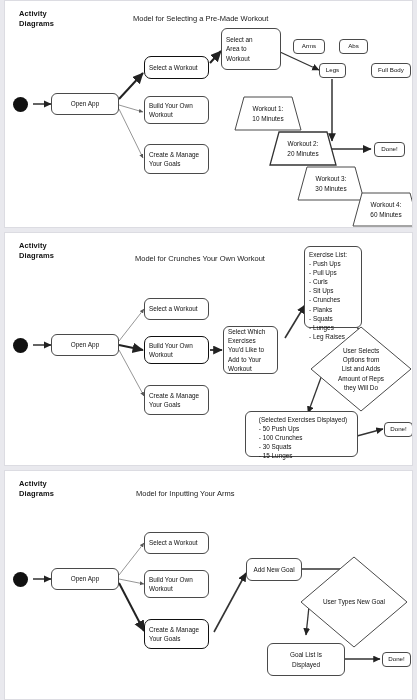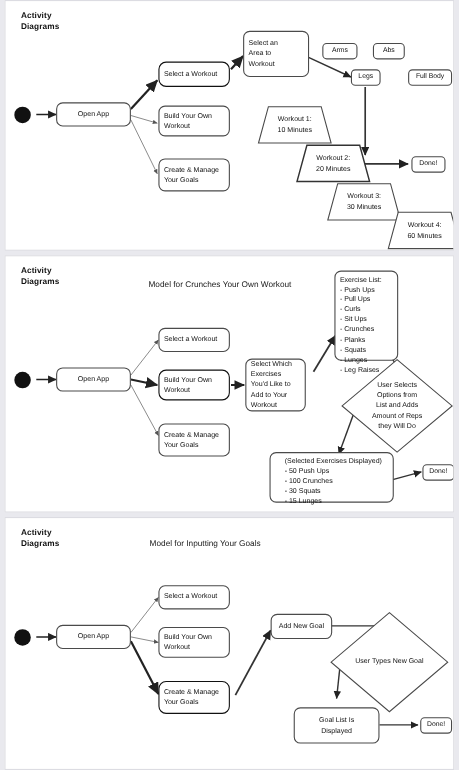--- a/index.html
+++ b/index.html
@@ -103,20 +103,21 @@
   }
 </style>
 </head>
 <body>
 
 <div id="app">
 
   <div class="panel" id="panel-0">
     <div class="panel-label">Activity
 Diagrams</div>
+    <div class="panel-title" style="left:128px; top:13px;">Model for Selecting a Pre-Made Workout</div>
 
     <svg class="edges">
       <defs>
         <marker id="ah" markerWidth="7" markerHeight="7" refX="5.2" refY="2.6" orient="auto">
           <path d="M0,0 L5.6,2.6 L0,5.2 z" fill="#222"></path>
         </marker>
         <marker id="ah-thin" markerWidth="6" markerHeight="6" refX="4.6" refY="2.2" orient="auto">
           <path d="M0,0 L4.8,2.2 L0,4.4 z" fill="#555"></path>
         </marker>
       </defs>
@@ -251,21 +252,21 @@
  - 100 Crunches
  - 30 Squats
  - 15 Lunges</div>
 
     <div class="node tiny" style="left:379px; top:189px; width:29px; height:15px;">Done!</div>
   </div>
 
   <div class="panel" id="panel-2">
     <div class="panel-label">Activity
 Diagrams</div>
-    <div class="panel-title" style="left:131px; top:18px;">Model for Inputting Your Goals</div>
+    <div class="panel-title" style="left:131px; top:18px;">Model for Inputting Your Arms</div>
 
     <svg class="edges">
       <line x1="28" y1="108" x2="46" y2="108" stroke="#222" stroke-width="1.4" marker-end="url(#ah)"></line>
       <line x1="114" y1="104" x2="139" y2="72" stroke="#8a8a8a" stroke-width="0.9" marker-end="url(#ah-thin)"></line>
       <line x1="114" y1="108" x2="139" y2="113" stroke="#8a8a8a" stroke-width="0.9" marker-end="url(#ah-thin)"></line>
       <line x1="114" y1="112" x2="139" y2="160" stroke="#222" stroke-width="2" marker-end="url(#ah)"></line>
 
       <line x1="209" y1="161" x2="241" y2="102" stroke="#333" stroke-width="1.6" marker-end="url(#ah)"></line>
 
       <line x1="296" y1="98" x2="345" y2="98" stroke="#333" stroke-width="1.3" marker-end="url(#ah)"></line>

